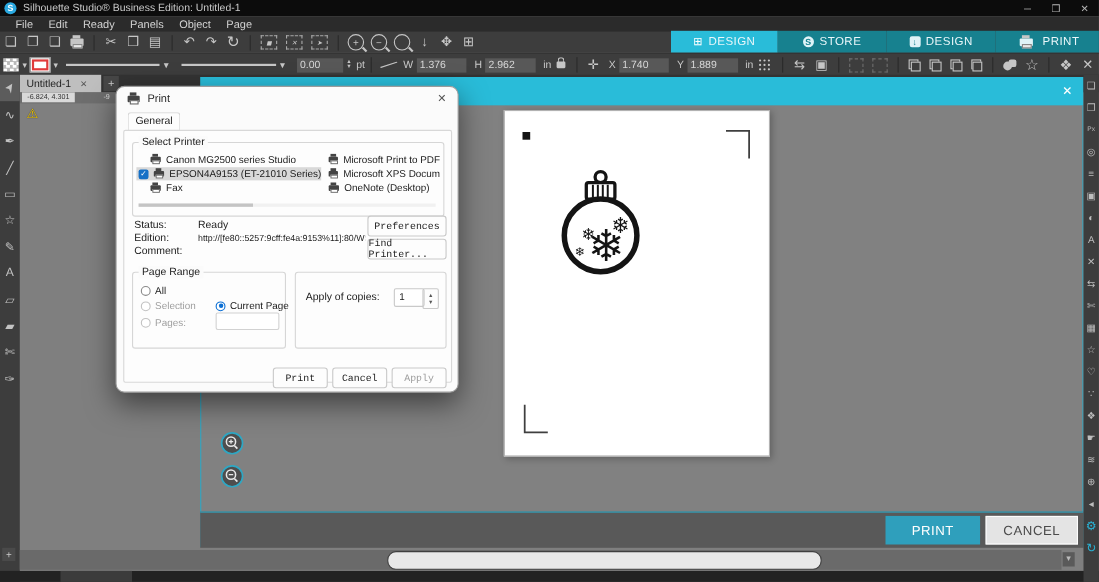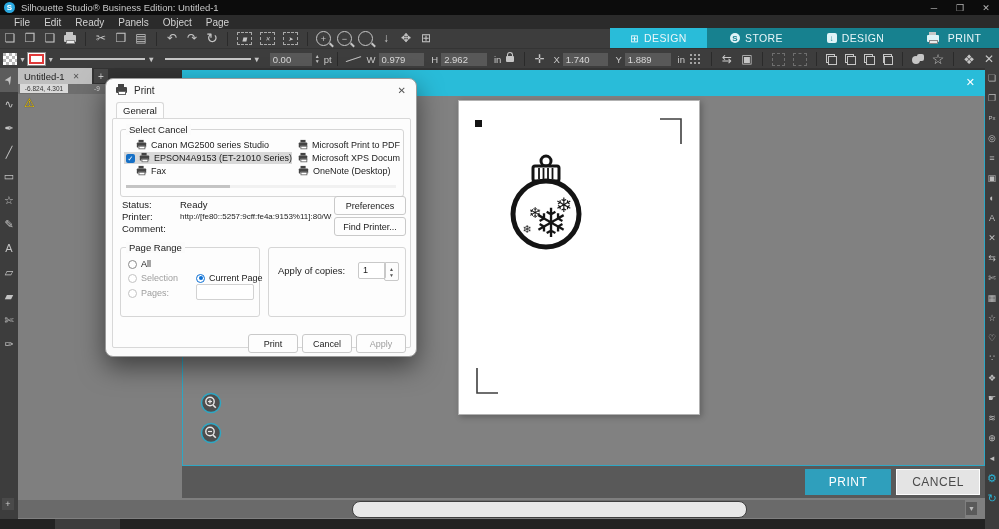--- a/index.html
+++ b/index.html
@@ -72,21 +72,21 @@
   .dpic::after{content:"";position:absolute;left:2px;bottom:-2px;width:6px;height:2px;background:#fff;border:1px solid #666;}
   .gbox{position:absolute;border:1px solid #d6d6d6;border-radius:3px;}
   .legend{position:absolute;background:#fbfbfb;padding:0 3px;font-size:9.5px;color:#1b1b1b;}
   .prow{display:flex;align-items:center;gap:4px;height:12px;font-size:9px;white-space:nowrap;}
   .chk{width:9px;height:9px;background:#1670c6;border-radius:2px;color:#fff;font-size:7px;line-height:9px;text-align:center;}
   .radio{width:9px;height:9px;border:1px solid #8a8a8a;border-radius:50%;background:#fff;box-sizing:border-box;}
   .radio.on{border:1px solid #0b6fd4;position:relative;}
   .radio.on::after{content:"";position:absolute;left:1.5px;top:1.5px;width:4px;height:4px;border-radius:50%;background:#0b6fd4;}
   .radio.dis{border-color:#c2c2c2;}
   .dbtn{position:absolute;height:17px;background:#fdfdfd;border:1px solid #c9c9c9;border-radius:3px;
-        font-size:9px;display:flex;align-items:center;justify-content:center;color:#1b1b1b;}
+        font-size:9px;display:flex;align-items:center;justify-content:center;color:#1b1b1b;font-family:Liberation Mono, monospace;}
   .dim{color:#9e9e9e;}
 </style>
 </head>
 <body>
 
 <div id="app">
 
   <div class="ab titlebar row">
     <span class="logo">S</span>
     <span>Silhouette Studio® Business Edition: Untitled-1</span>
@@ -174,21 +174,21 @@
       </span>
     <span class="field" style="width:40px">0.00</span>
     <span style="display:inline-flex;flex-direction:column;font-size:5px;color:#c6c6c6;line-height:5px">
         <i>▲</i>
         <i>▼</i>
       </span>
     <span class="lbl">pt</span>
     <span class="sep"></span>
     <span class="ic" style="transform:rotate(45deg)">╱</span>
     <span class="lbl">W</span>
-    <span class="field" style="width:44px">0.979</span>
+    <span class="field" style="width:44px">1.376</span>
     <span class="lbl">H</span>
     <span class="field" style="width:44px">2.962</span>
     <span class="lbl">in</span>
     <span class="lock"></span>
     <span class="sep"></span>
     <span class="ic">✛</span>
     <span class="lbl">X</span>
     <span class="field" style="width:44px">1.740</span>
     <span class="lbl">Y</span>
     <span class="field" style="width:44px">1.889</span>
@@ -338,21 +338,21 @@
     <div class="row" style="height:22px;padding:0 10px;gap:7px">
       <span class="dpic"></span>
       <span style="font-size:10px;color:#2b2b2b">Print</span>
       <span style="flex:1"></span>
       <span style="color:#555;font-size:10px">✕</span>
     </div>
     <div class="ab" style="left:10px;top:23px;width:46px;height:16px;background:#fdfdfd;border:1px solid #d8d8d8;border-bottom:none;border-radius:3px 3px 0 0;text-align:center;line-height:16px;font-size:9.5px">General</div>
     <div class="ab" style="left:6px;top:39px;width:297px;height:228px;background:#fdfdfd;border:1px solid #d8d8d8;border-radius:2px"></div>
 
     <div class="gbox" style="left:14px;top:50px;width:282px;height:66px"></div>
-    <span class="legend" style="left:20px;top:45px">Select Cancel</span>
+    <span class="legend" style="left:20px;top:45px">Select Printer</span>
 
     <div class="ab prow" style="left:30px;top:60px">
       <span class="dpic" style="transform:scale(.85)"></span>
       <span>Canon MG2500 series Studio</span>
     </div>
     <div class="ab prow" style="left:18px;top:73px;background:#d9d9d9;width:166px;padding-left:2px">
       <span class="chk">✓</span>
       <span class="dpic" style="transform:scale(.85)"></span>
       <span>EPSON4A9153 (ET-21010 Series)</span>
     </div>
@@ -371,21 +371,21 @@
     <div class="ab prow" style="left:192px;top:86px;width:102px;overflow:hidden">
       <span class="dpic" style="transform:scale(.85)"></span>
       <span>OneNote (Desktop)</span>
     </div>
     <div class="ab" style="left:20px;top:106px;width:270px;height:3px;background:#f1f1f1">
       <span class="ab" style="left:0;top:0;width:104px;height:3px;background:#c4c4c4"></span>
     </div>
 
     <span class="ab" style="left:16px;top:120px">Status:</span>
     <span class="ab" style="left:74px;top:120px">Ready</span>
-    <span class="ab" style="left:16px;top:132px">Printer:</span>
+    <span class="ab" style="left:16px;top:132px">Edition:</span>
     <span class="ab" style="left:74px;top:132.5px;font-size:8px;width:152px;white-space:nowrap;overflow:hidden">http://[fe80::5257:9cff:fe4a:9153%11]:80/WSD</span>
     <span class="ab" style="left:16px;top:144px">Comment:</span>
     <div class="dbtn" style="left:228px;top:117px;width:70px">Preferences</div>
     <div class="dbtn" style="left:228px;top:138px;width:70px">Find Printer...</div>
 
     <div class="gbox" style="left:14px;top:168px;width:138px;height:68px"></div>
     <span class="legend" style="left:20px;top:163px">Page Range</span>
     <div class="ab prow" style="left:22px;top:179px">
       <span class="radio"></span>
       <span>All</span>

